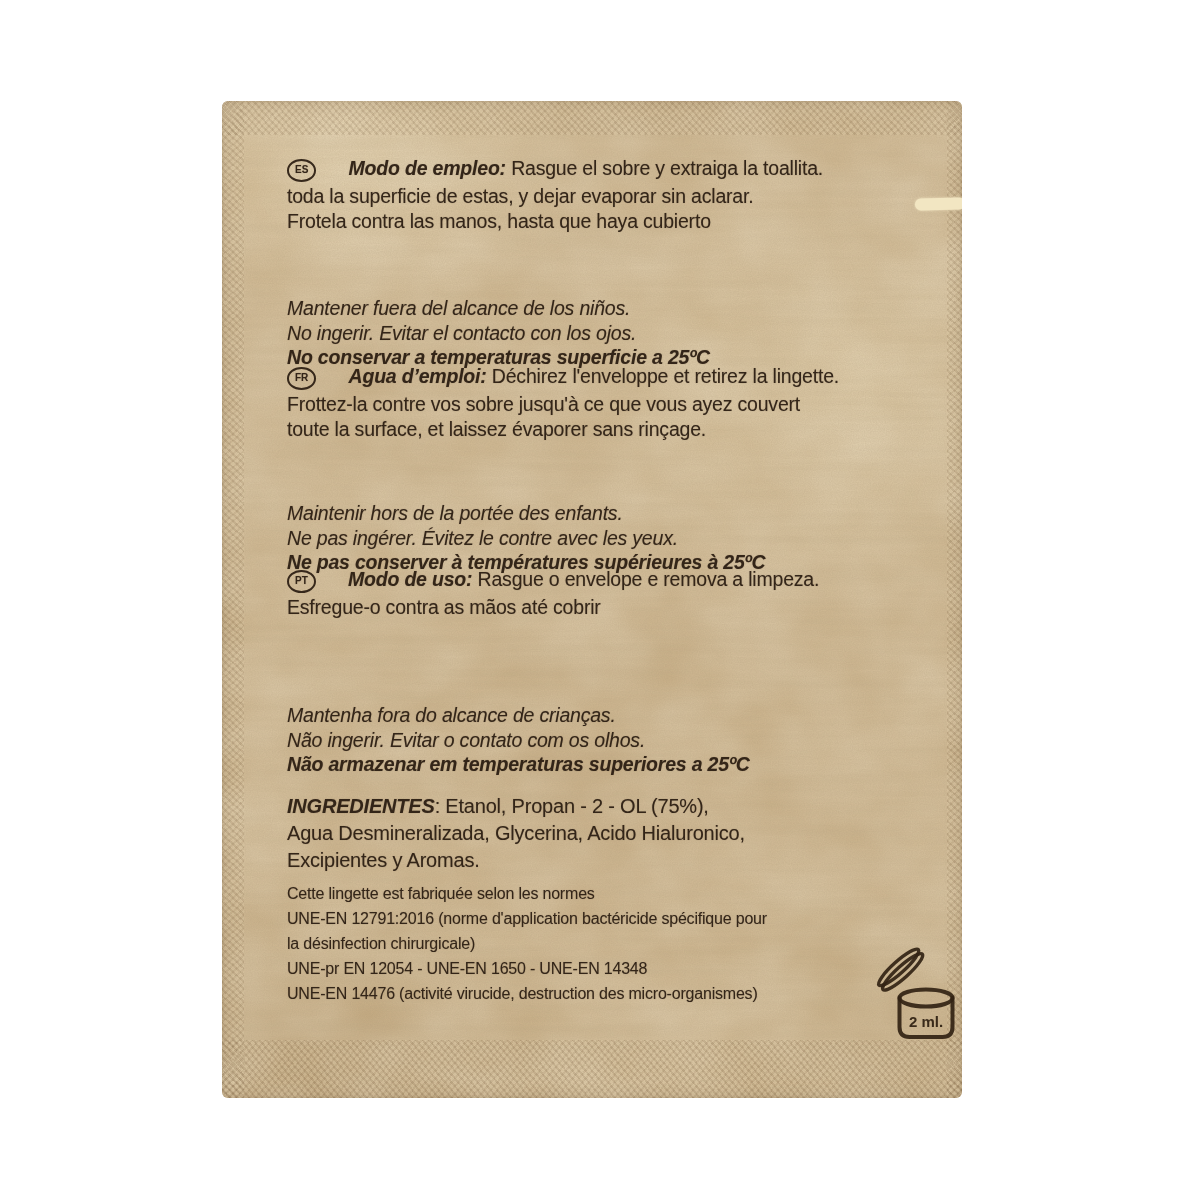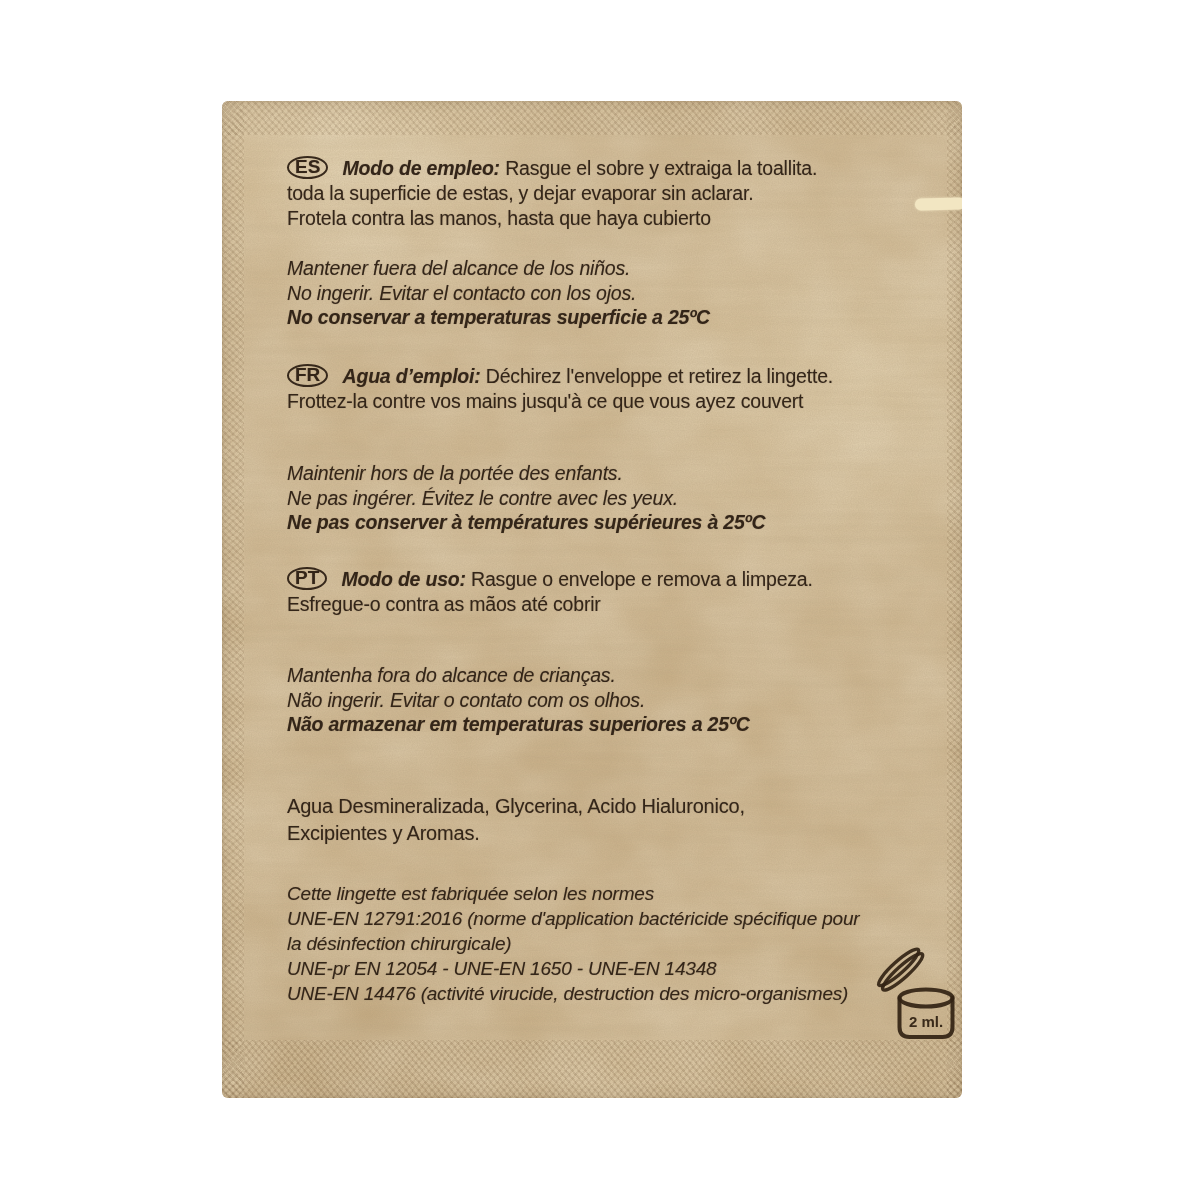--- a/index.html
+++ b/index.html
@@ -52,38 +52,38 @@
     transform:rotate(-1.5deg);
   }
 
   .block{
     position:absolute;left:65px;width:660px;
     color:rgba(45,31,19,0.94);
     letter-spacing:-0.2px;
     text-shadow:0 0 1px rgba(45,31,19,0.35);
   }
   .instructions{font-size:19.5px;line-height:24.5px;}
-  .cautions{font-size:19.5px;line-height:24.5px;}
+  .cautions{font-size:19.5px;line-height:24.5px;margin-top:40px;}
   .ingredients{font-size:20px;line-height:27px;}
-  .standards{font-size:19px;line-height:25px;font-style:italic;}
+  .standards{font-size:16px;line-height:25px;}
 
   .line{white-space:nowrap;}
   .b{font-weight:700;font-style:italic;}
   .i{font-style:italic;}
 
   .badge{
     display:inline-block;
     border:2.5px solid currentColor;
     border-radius:50%;
     padding:0 6px 1px 6px;
     font-weight:700;
-    font-size:19px;
+    font-size:10px;
     line-height:18px;
     letter-spacing:0;
-    margin-right:9px;
+    margin-right:27px;
     transform:translateY(-2px);
   }
 
   .jar-icon{position:absolute;left:648px;top:842px;}
 </style>
 </head>
 <body>
 
 <div class="stage">
   <div class="sachet">
@@ -129,21 +129,22 @@
       <div class="line i">No ingerir. Evitar el contacto con los ojos.</div>
       <div class="line b">No conservar a temperaturas superficie a 25ºC</div>
     </div>
 
     <div class="block instructions" style="top:263px">
       <div class="line">
         <span class="badge">FR</span>
         <span class="b">Agua d’emploi:</span>
         <span>Déchirez l'enveloppe et retirez la lingette.</span>
       </div>
-      <div class="line">Frottez-la contre vos mains jusqu'à ce que vous ayez couvert</div>
+      <div class="line">Frottez-la contre vos sobre jusqu'à ce que vous ayez couvert</div>
+      <div class="line">toute la surface, et laissez évaporer sans rinçage.</div>
     </div>
 
     <div class="block cautions" style="top:360px">
       <div class="line i">Maintenir hors de la portée des enfants.</div>
       <div class="line i">Ne pas ingérer. Évitez le contre avec les yeux.</div>
       <div class="line b">Ne pas conserver à températures supérieures à 25ºC</div>
     </div>
 
     <div class="block instructions" style="top:466px">
       <div class="line">
@@ -154,20 +155,21 @@
       <div class="line">Esfregue-o contra as mãos até cobrir</div>
     </div>
 
     <div class="block cautions" style="top:562px">
       <div class="line i">Mantenha fora do alcance de crianças.</div>
       <div class="line i">Não ingerir. Evitar o contato com os olhos.</div>
       <div class="line b">Não armazenar em temperaturas superiores a 25ºC</div>
     </div>
 
     <div class="block ingredients" style="top:692px">
+      <div class="line"><span class="b">INGREDIENTES</span><span>: Etanol, Propan - 2 - OL (75%),</span></div>
       <div class="line">Agua Desmineralizada, Glycerina, Acido Hialuronico,</div>
       <div class="line">Excipientes y Aromas.</div>
     </div>
 
     <div class="block standards" style="top:780px">
       <div class="line">Cette lingette est fabriquée selon les normes</div>
       <div class="line">UNE-EN 12791:2016 (norme d'application bactéricide spécifique pour</div>
       <div class="line">la désinfection chirurgicale)</div>
       <div class="line">UNE-pr EN 12054 - UNE-EN 1650 - UNE-EN 14348</div>
       <div class="line">UNE-EN 14476 (activité virucide, destruction des micro-organismes)</div>

